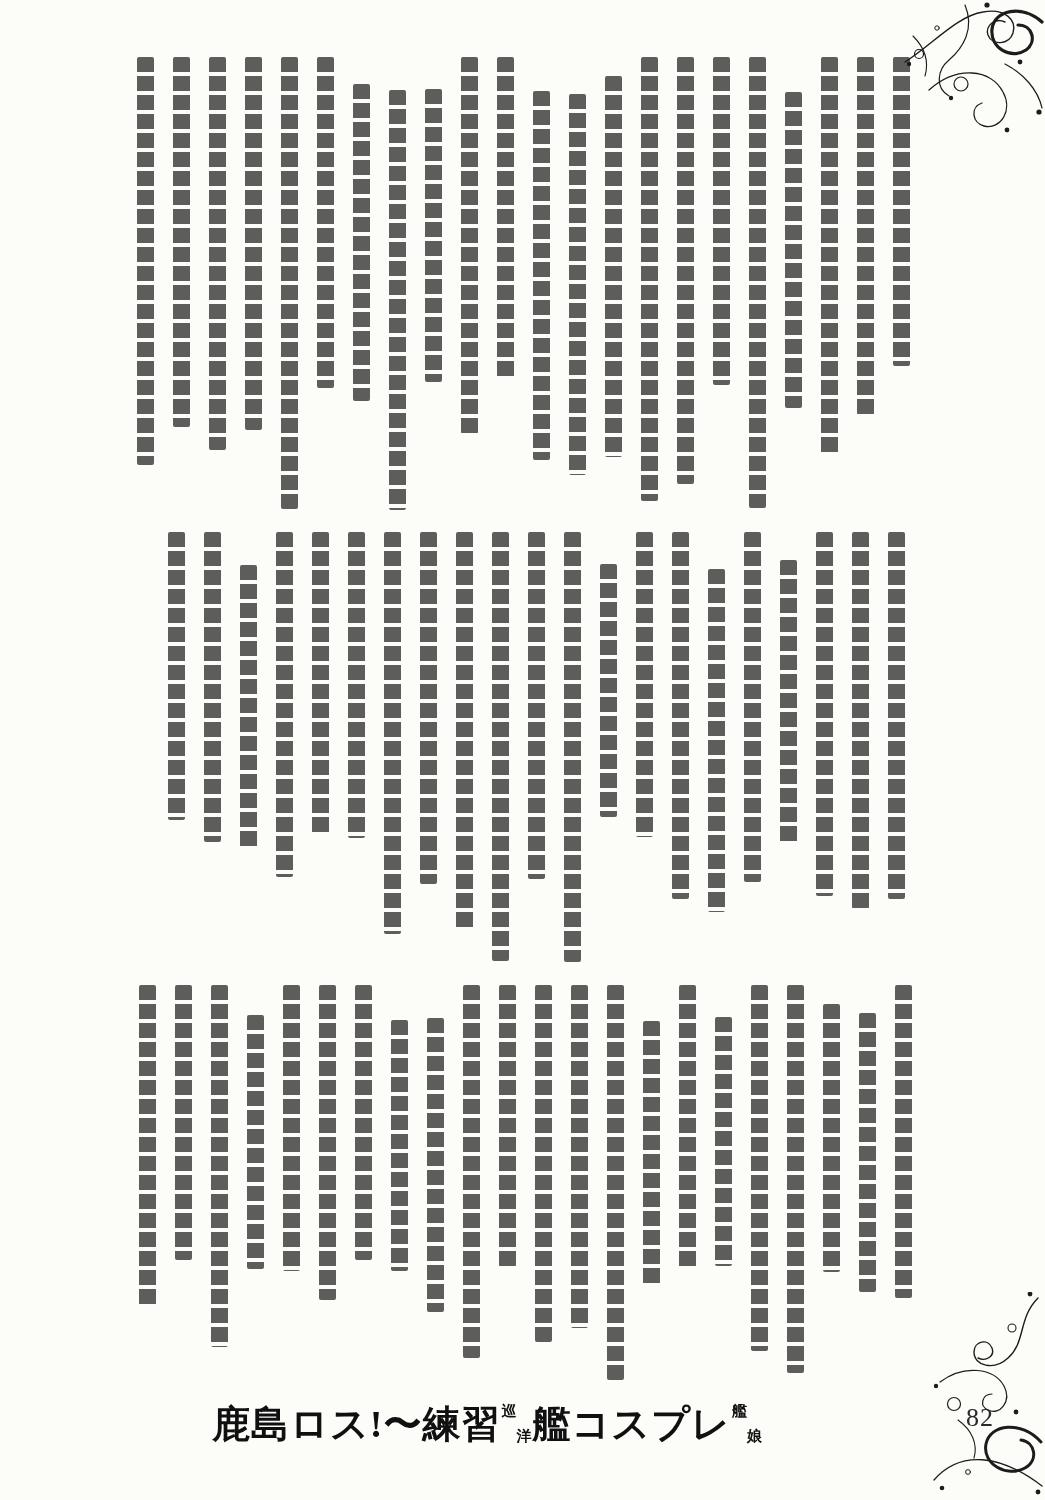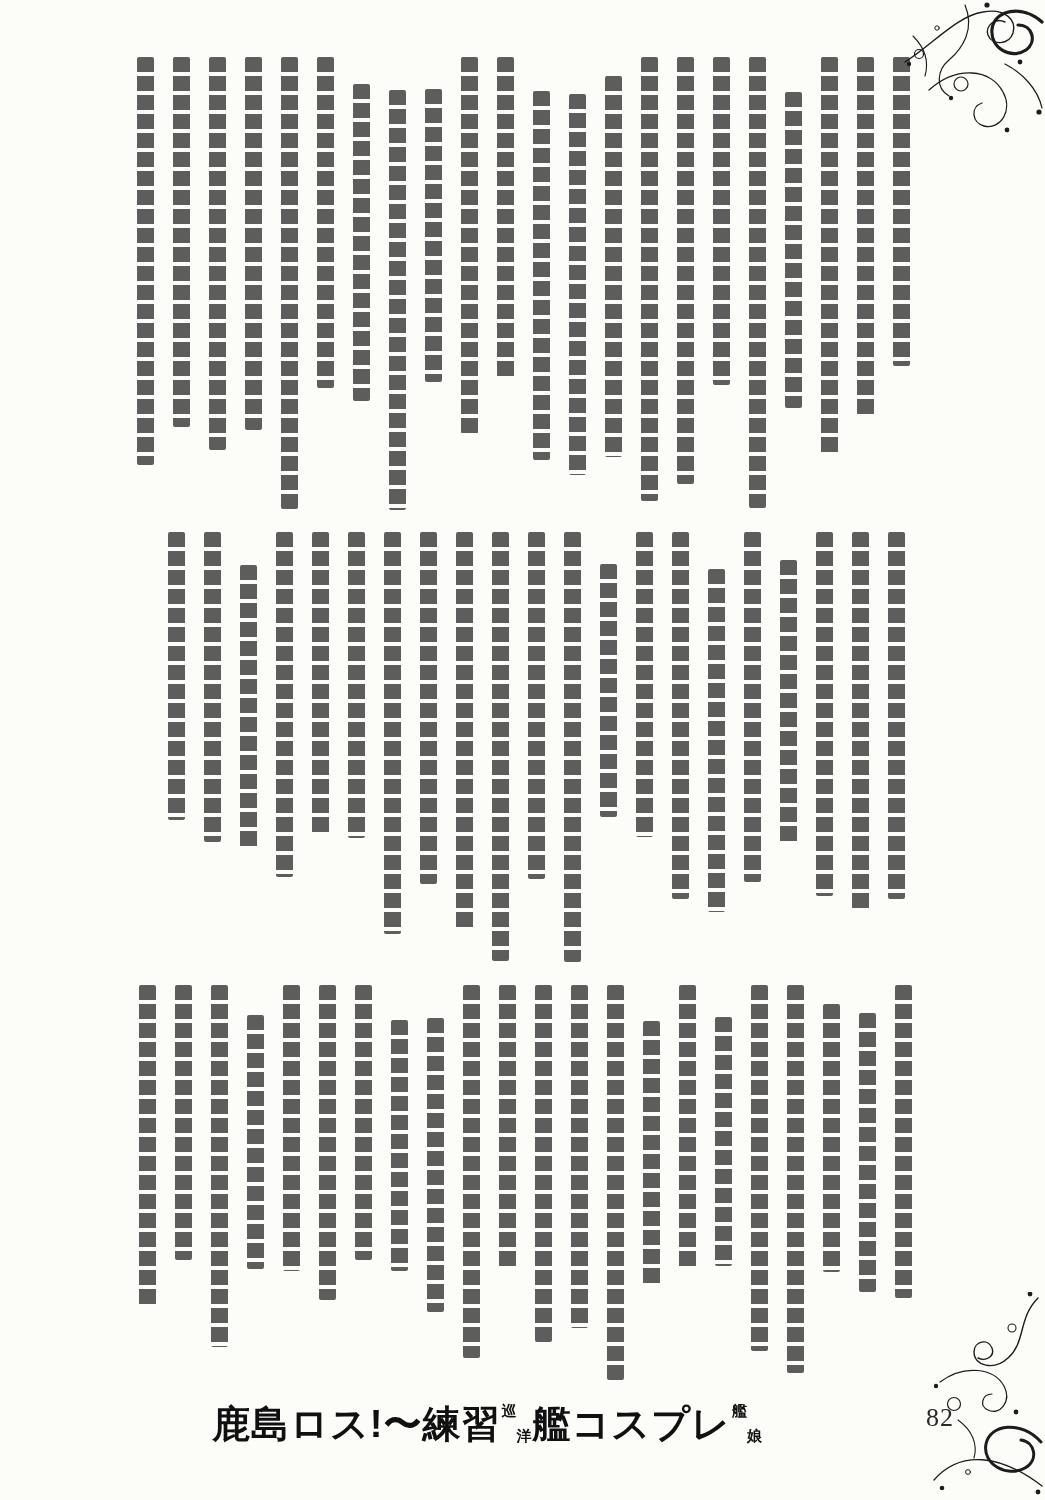--- a/index.html
+++ b/index.html
@@ -23,37 +23,37 @@
       rgba(58,58,58,0.82) 0px,
       rgba(58,58,58,0.82) 15px,
       rgba(58,58,58,0.0) 15px,
       rgba(58,58,58,0.0) 19px
     );
   }
 
   
   .page-number {
     position: absolute;
-    left: 926px;
+    left: 966px;
     top: 1403px;
     font-family: "Liberation Serif", serif;
     font-size: 26px;
     letter-spacing: 1px;
     color: #2a2a2a;
   }
 
   
   .footer-title {
     position: absolute;
     left: 212px;
     top: 1396px;
     height: 56px;
     display: flex;
     align-items: center;
-    font-family: Liberation Sans, sans-serif;
+    font-family: Liberation Serif, serif;
     font-weight: 700;
     font-size: 38px;
     letter-spacing: 1px;
     color: #101010;
     white-space: nowrap;
   }
   .small-stack {
     position: relative;
     display: inline-block;
     width: 30px;

